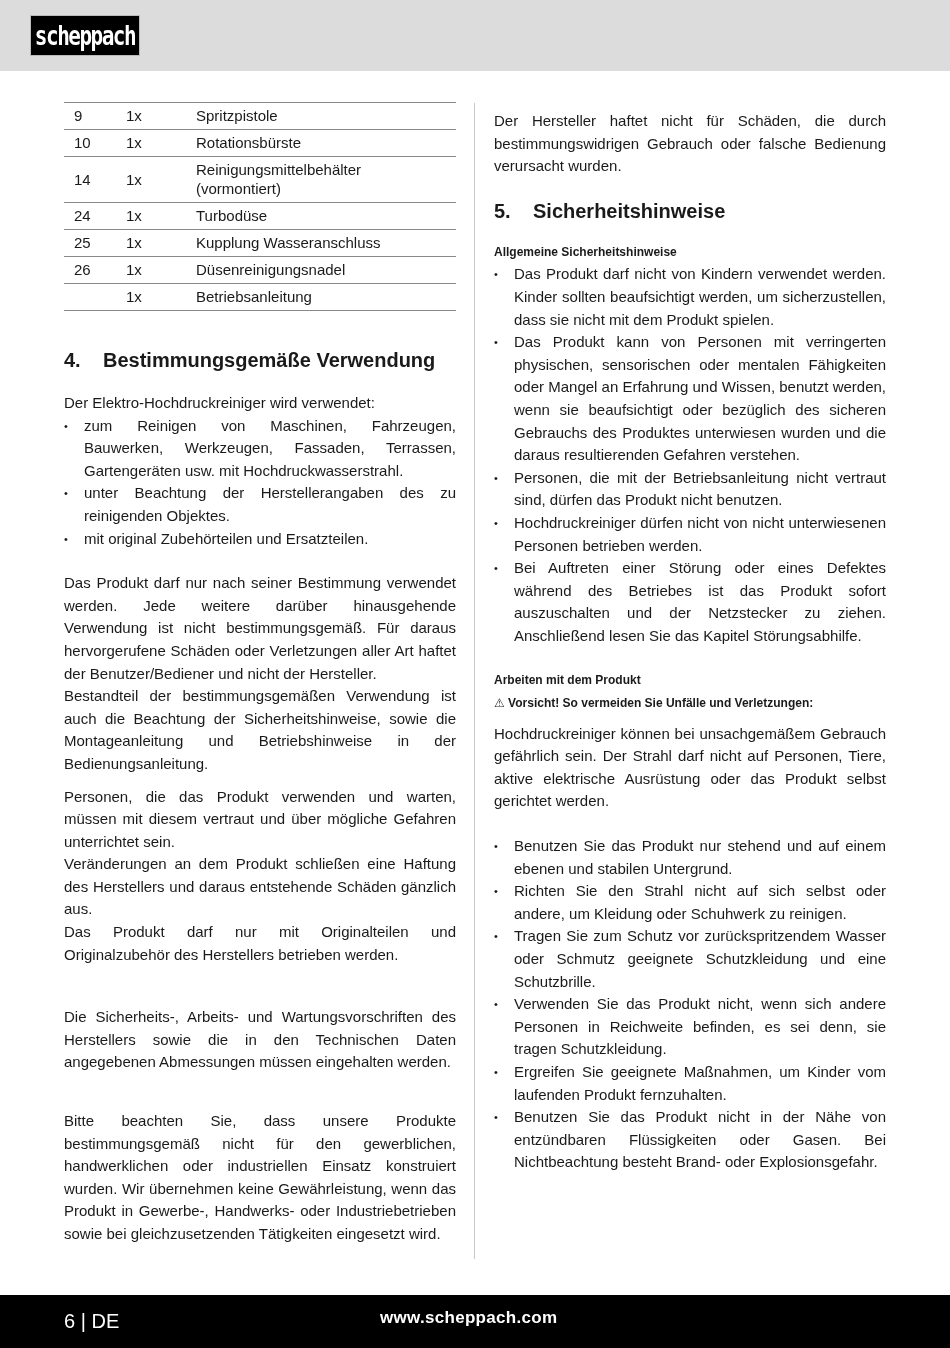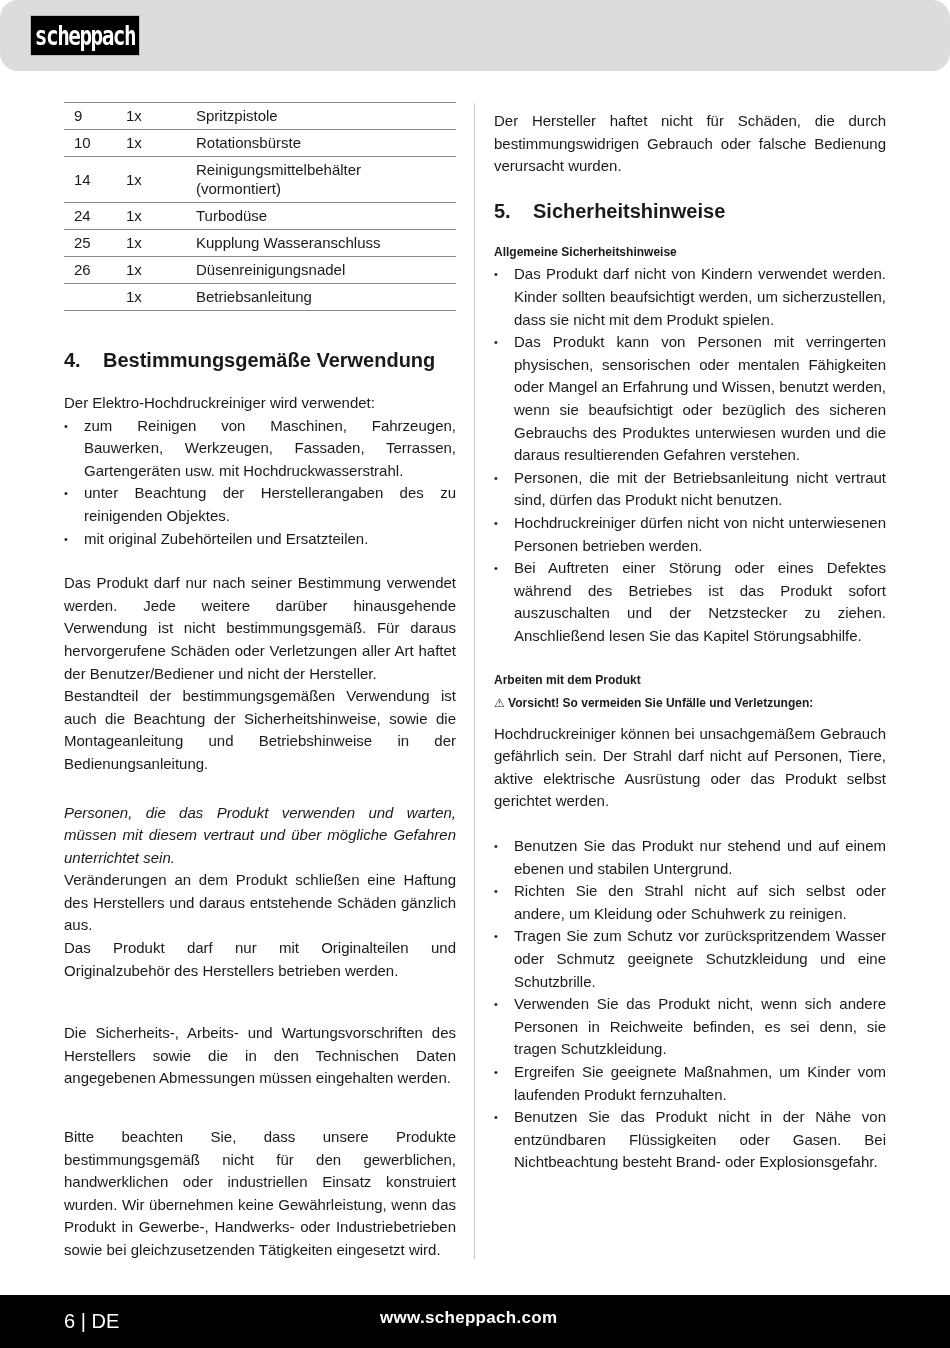--- a/index.html
+++ b/index.html
@@ -1,19 +1,19 @@
 <!DOCTYPE html>
 <html><head>
 <meta charset="utf-8">
 <style>
   * { margin: 0; padding: 0; box-sizing: border-box; }
   html, body { width: 950px; height: 1348px; background: #ffffff; overflow: hidden; }
   body { position: relative; font-family: "Liberation Sans", sans-serif; color: #1a1a1a; }
 
-  .header-bar { position: absolute; left: 0; top: 0; width: 950px; height: 71px; background: #dcdcdc; border-radius: 18px; }
+  .header-bar { position: absolute; left: 0; top: 0; width: 950px; height: 71px; background: #dcdcdc; }
   .logo { position: absolute; left: 30px; top: 15px; width: 110px; height: 41px; background: #000; border: 1px solid #bbb;
           display: flex; align-items: center; justify-content: center; }
   .logo span { color: #fff; font-family: "DejaVu Sans Mono", monospace; font-weight: bold; font-size: 21px; letter-spacing: -1.5px;
                transform: scaleY(1.25); display: inline-block; }
 
   .col { position: absolute; top: 102px; width: 392px; font-size: 15px; line-height: 22.6px; }
   .col-left { left: 64px; }
   .col-right { left: 494px; top: 110px; }
   .divider { position: absolute; left: 474px; top: 103px; width: 1px; height: 1156px; background: #c8c8c8; }
 
@@ -94,21 +94,21 @@
   <p style="margin-top:19px;">Der Elektro-Hochdruckreiniger wird verwendet:</p>
   <ul>
     <li>zum Reinigen von Maschinen, Fahrzeugen, Bauwerken, Werkzeugen, Fassaden, Terrassen, Gartengeräten usw. mit Hochdruckwasserstrahl.</li>
     <li>unter Beachtung der Herstellerangaben des zu reinigenden Objektes.</li>
     <li>mit original Zubehörteilen und Ersatzteilen.</li>
   </ul>
 
   <p style="margin-top:22px;">Das Produkt darf nur nach seiner Bestimmung verwendet werden. Jede weitere darüber hinausgehende Verwendung ist nicht bestimmungsgemäß. Für daraus hervorgerufene Schäden oder Verletzungen aller Art haftet der Benutzer/Bediener und nicht der Hersteller.</p>
   <p>Bestandteil der bestimmungsgemäßen Verwendung ist auch die Beachtung der Sicherheitshinweise, sowie die Montageanleitung und Betriebshinweise in der Bedienungsanleitung.</p>
 
-  <p style="margin-top:26px;font-style:italic;">Personen, die das Produkt verwenden und warten, müssen mit diesem vertraut und über mögliche Gefahren unterrichtet sein.</p>
+  <p style="margin-top:10px;">Personen, die das Produkt verwenden und warten, müssen mit diesem vertraut und über mögliche Gefahren unterrichtet sein.</p>
   <p>Veränderungen an dem Produkt schließen eine Haftung des Herstellers und daraus entstehende Schäden gänzlich aus.</p>
   <p>Das Produkt darf nur mit Originalteilen und Originalzubehör des Herstellers betrieben werden.</p>
 
   <p style="margin-top:40px;">Die Sicherheits-, Arbeits- und Wartungsvorschriften des Herstellers sowie die in den Technischen Daten angegebenen Abmessungen müssen eingehalten werden.</p>
 
   <p style="margin-top:36px;">Bitte beachten Sie, dass unsere Produkte bestimmungsgemäß nicht für den gewerblichen, handwerklichen oder industriellen Einsatz konstruiert wurden. Wir übernehmen keine Gewährleistung, wenn das Produkt in Gewerbe-, Handwerks- oder Industriebetrieben sowie bei gleichzusetzenden Tätigkeiten eingesetzt wird.</p>
 </div>
 
 <div class="col col-right">
   <p>Der Hersteller haftet nicht für Schäden, die durch bestimmungswidrigen Gebrauch oder falsche Bedienung verursacht wurden.</p>

